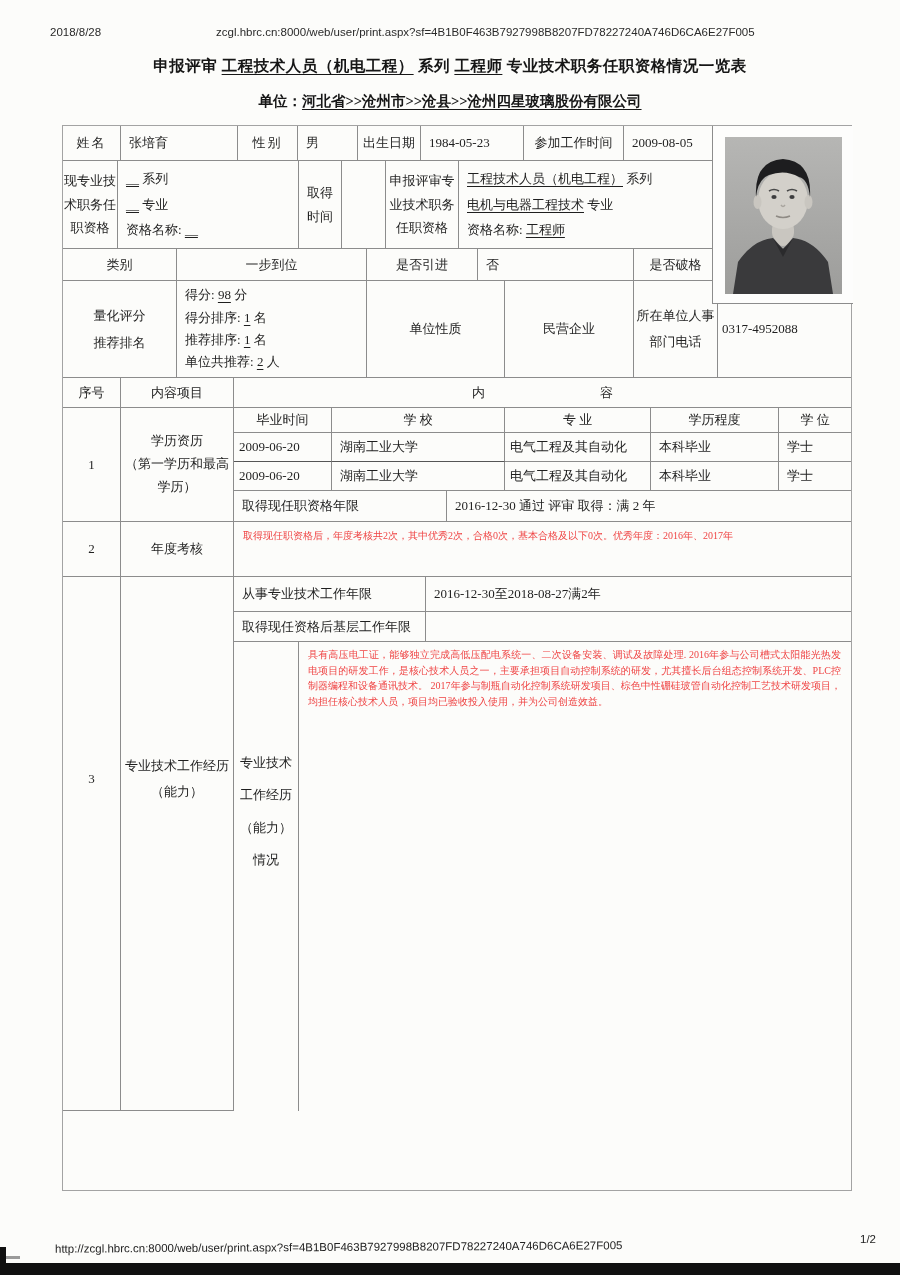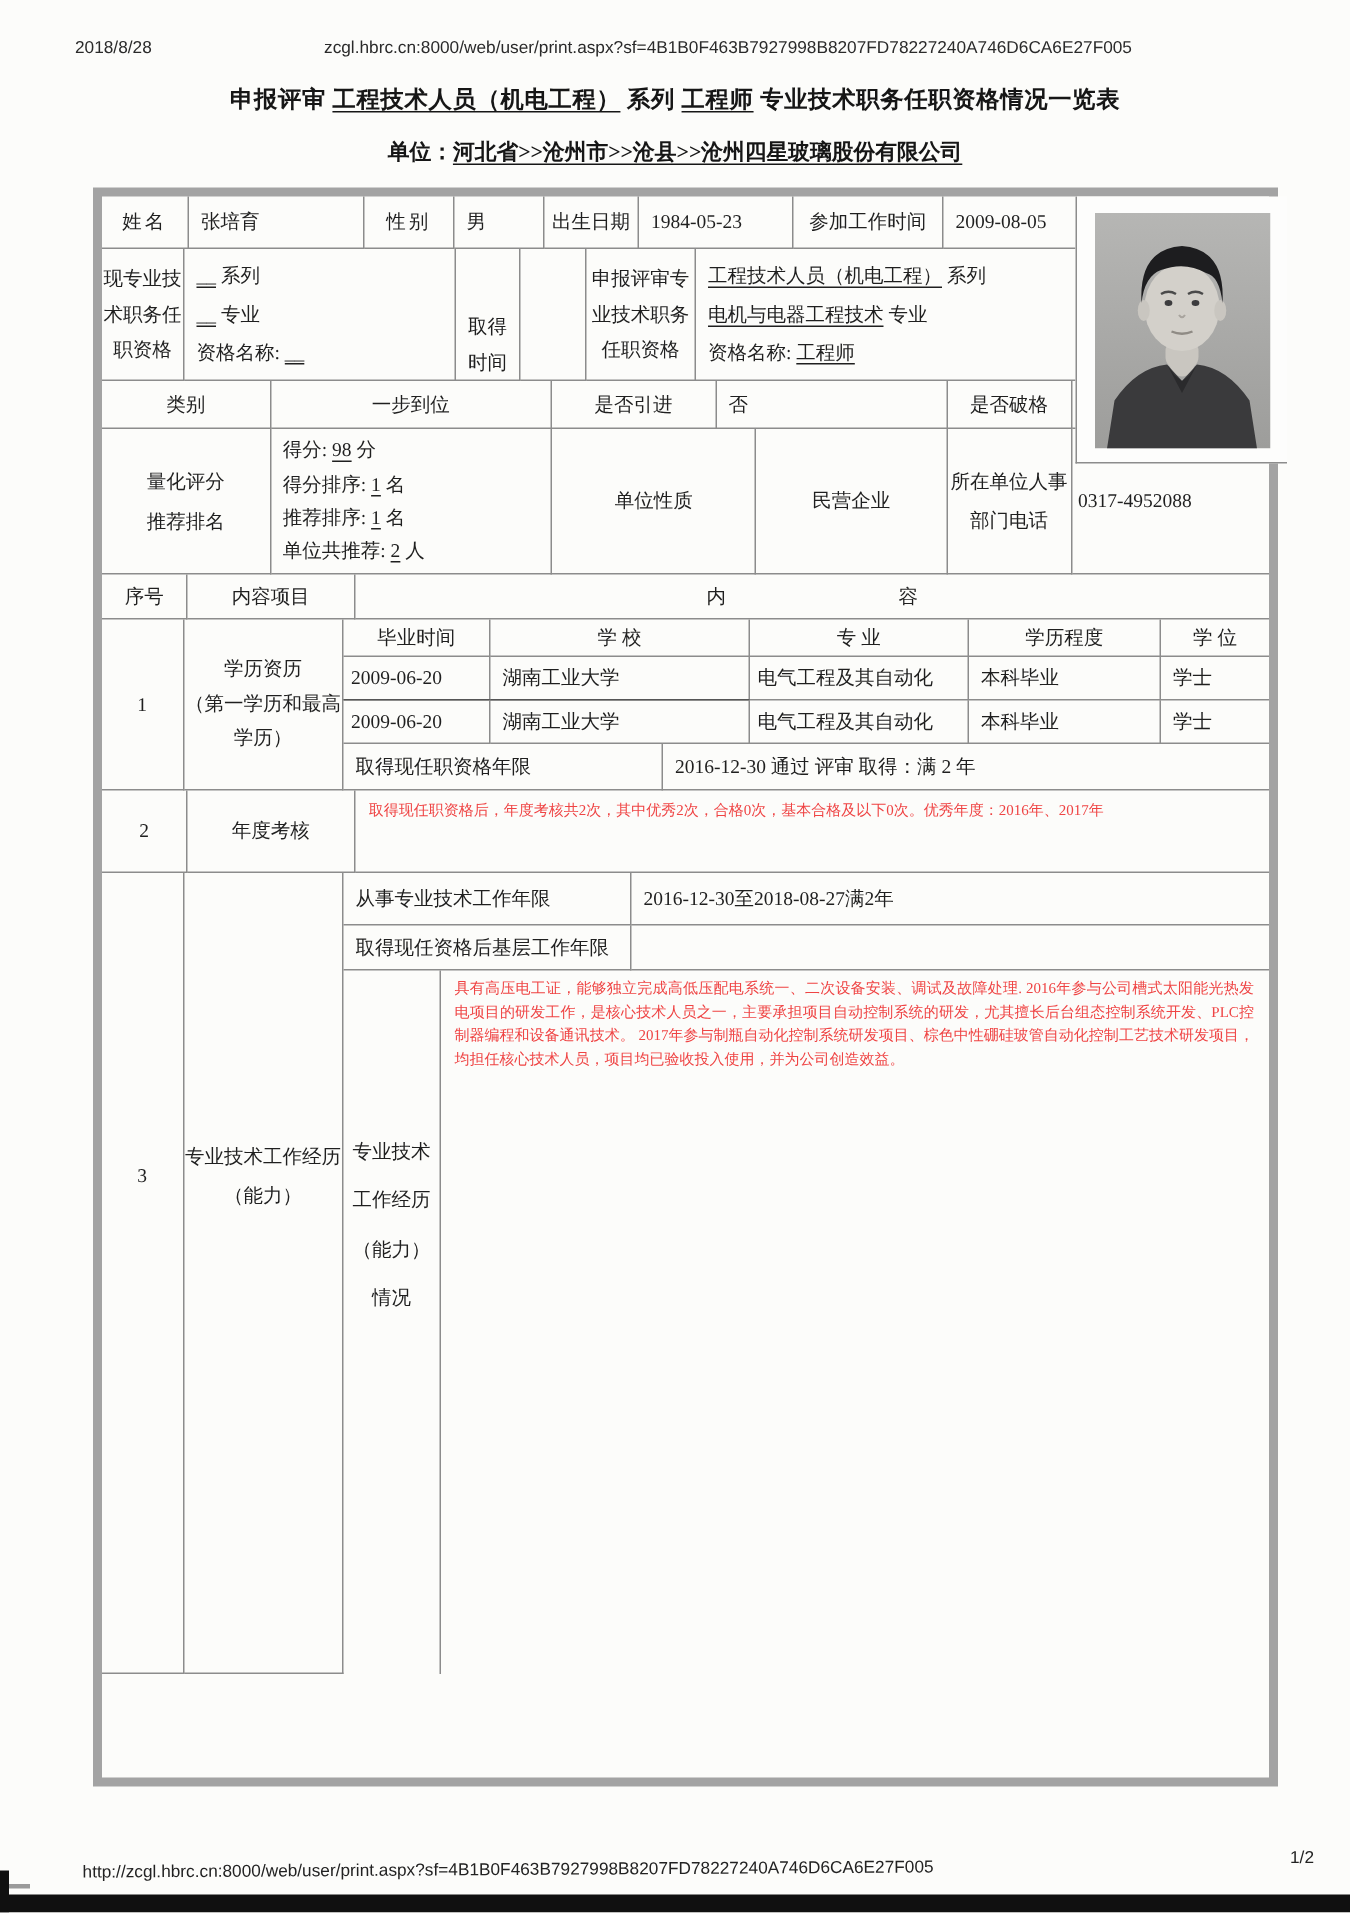--- a/index.html
+++ b/index.html
@@ -15,21 +15,21 @@
          font-family:"Liberation Sans","DejaVu Sans",sans-serif; }
   .hdr-date { left:50px; }
   .hdr-url  { left:216px; }
   .doc-title { position:absolute; top:56px; left:0; width:900px; text-align:center;
                font-size:15.5px; font-weight:bold; letter-spacing:0.5px; color:#161616; }
   .doc-title .u, .unit-line .u { text-decoration:underline; text-underline-offset:3px; }
   .unit-line { position:absolute; top:92px; left:0; width:900px; text-align:center;
                font-size:14.5px; font-weight:bold; color:#161616; }
   
   .tbl { position:absolute; left:62px; top:125px; width:790px; height:1066px;
-         border:6px solid #a3a3a3; font-size:13px; }
+         border:1px solid #a3a3a3; font-size:13px; }
   .row { display:flex; width:100%; }
   .c { border-right:1px solid #8c8c8c; border-bottom:1px solid #8c8c8c;
        display:flex; align-items:center; justify-content:center;
        text-align:center; overflow:hidden; line-height:1.35; }
   .c.last { border-right:none; }
   .c.val { justify-content:flex-start; text-align:left; padding-left:8px; }
   .c.lines { flex-direction:column; justify-content:center; align-items:flex-start;
              padding-left:8px; text-align:left; }
   .c.lines.ctr { align-items:center; padding-left:0; }
   .grp { display:flex; width:100%; }
@@ -77,21 +77,21 @@
   </div>
 
 
   <div class="row" style="height:88px; width:649px;">
     <div class="c" style="width:55px; padding:0 1px; line-height:1.8;">现专业技术职务任职资格</div>
     <div class="c lines" style="width:181px; line-height:1.95;">
       <div><span class="u">__</span><span class="sp"> </span><span>系列</span></div>
       <div><span class="u">__</span><span class="sp"> </span><span>专业</span></div>
       <div><span>资格名称:</span><span class="sp"> </span><span class="u">__</span></div>
     </div>
-    <div class="c lines ctr" style="width:43px; line-height:1.8;justify-content:flex-end;">
+    <div class="c lines ctr" style="width:43px; line-height:1.8;">
       <div>取得</div>
       <div>时间</div>
     </div>
     <div class="c" style="width:44px;"></div>
     <div class="c" style="width:73px; padding:0 2px; line-height:1.8;">申报评审专业技术职务任职资格</div>
     <div class="c lines last" style="width:253px; line-height:1.95;">
       <div><span class="u">工程技术人员（机电工程）</span><span class="sp"> </span><span>系列</span></div>
       <div><span class="u">电机与电器工程技术</span><span class="sp"> </span><span>专业</span></div>
       <div><span>资格名称:</span><span class="sp"> </span><span class="u">工程师</span></div>
     </div>

